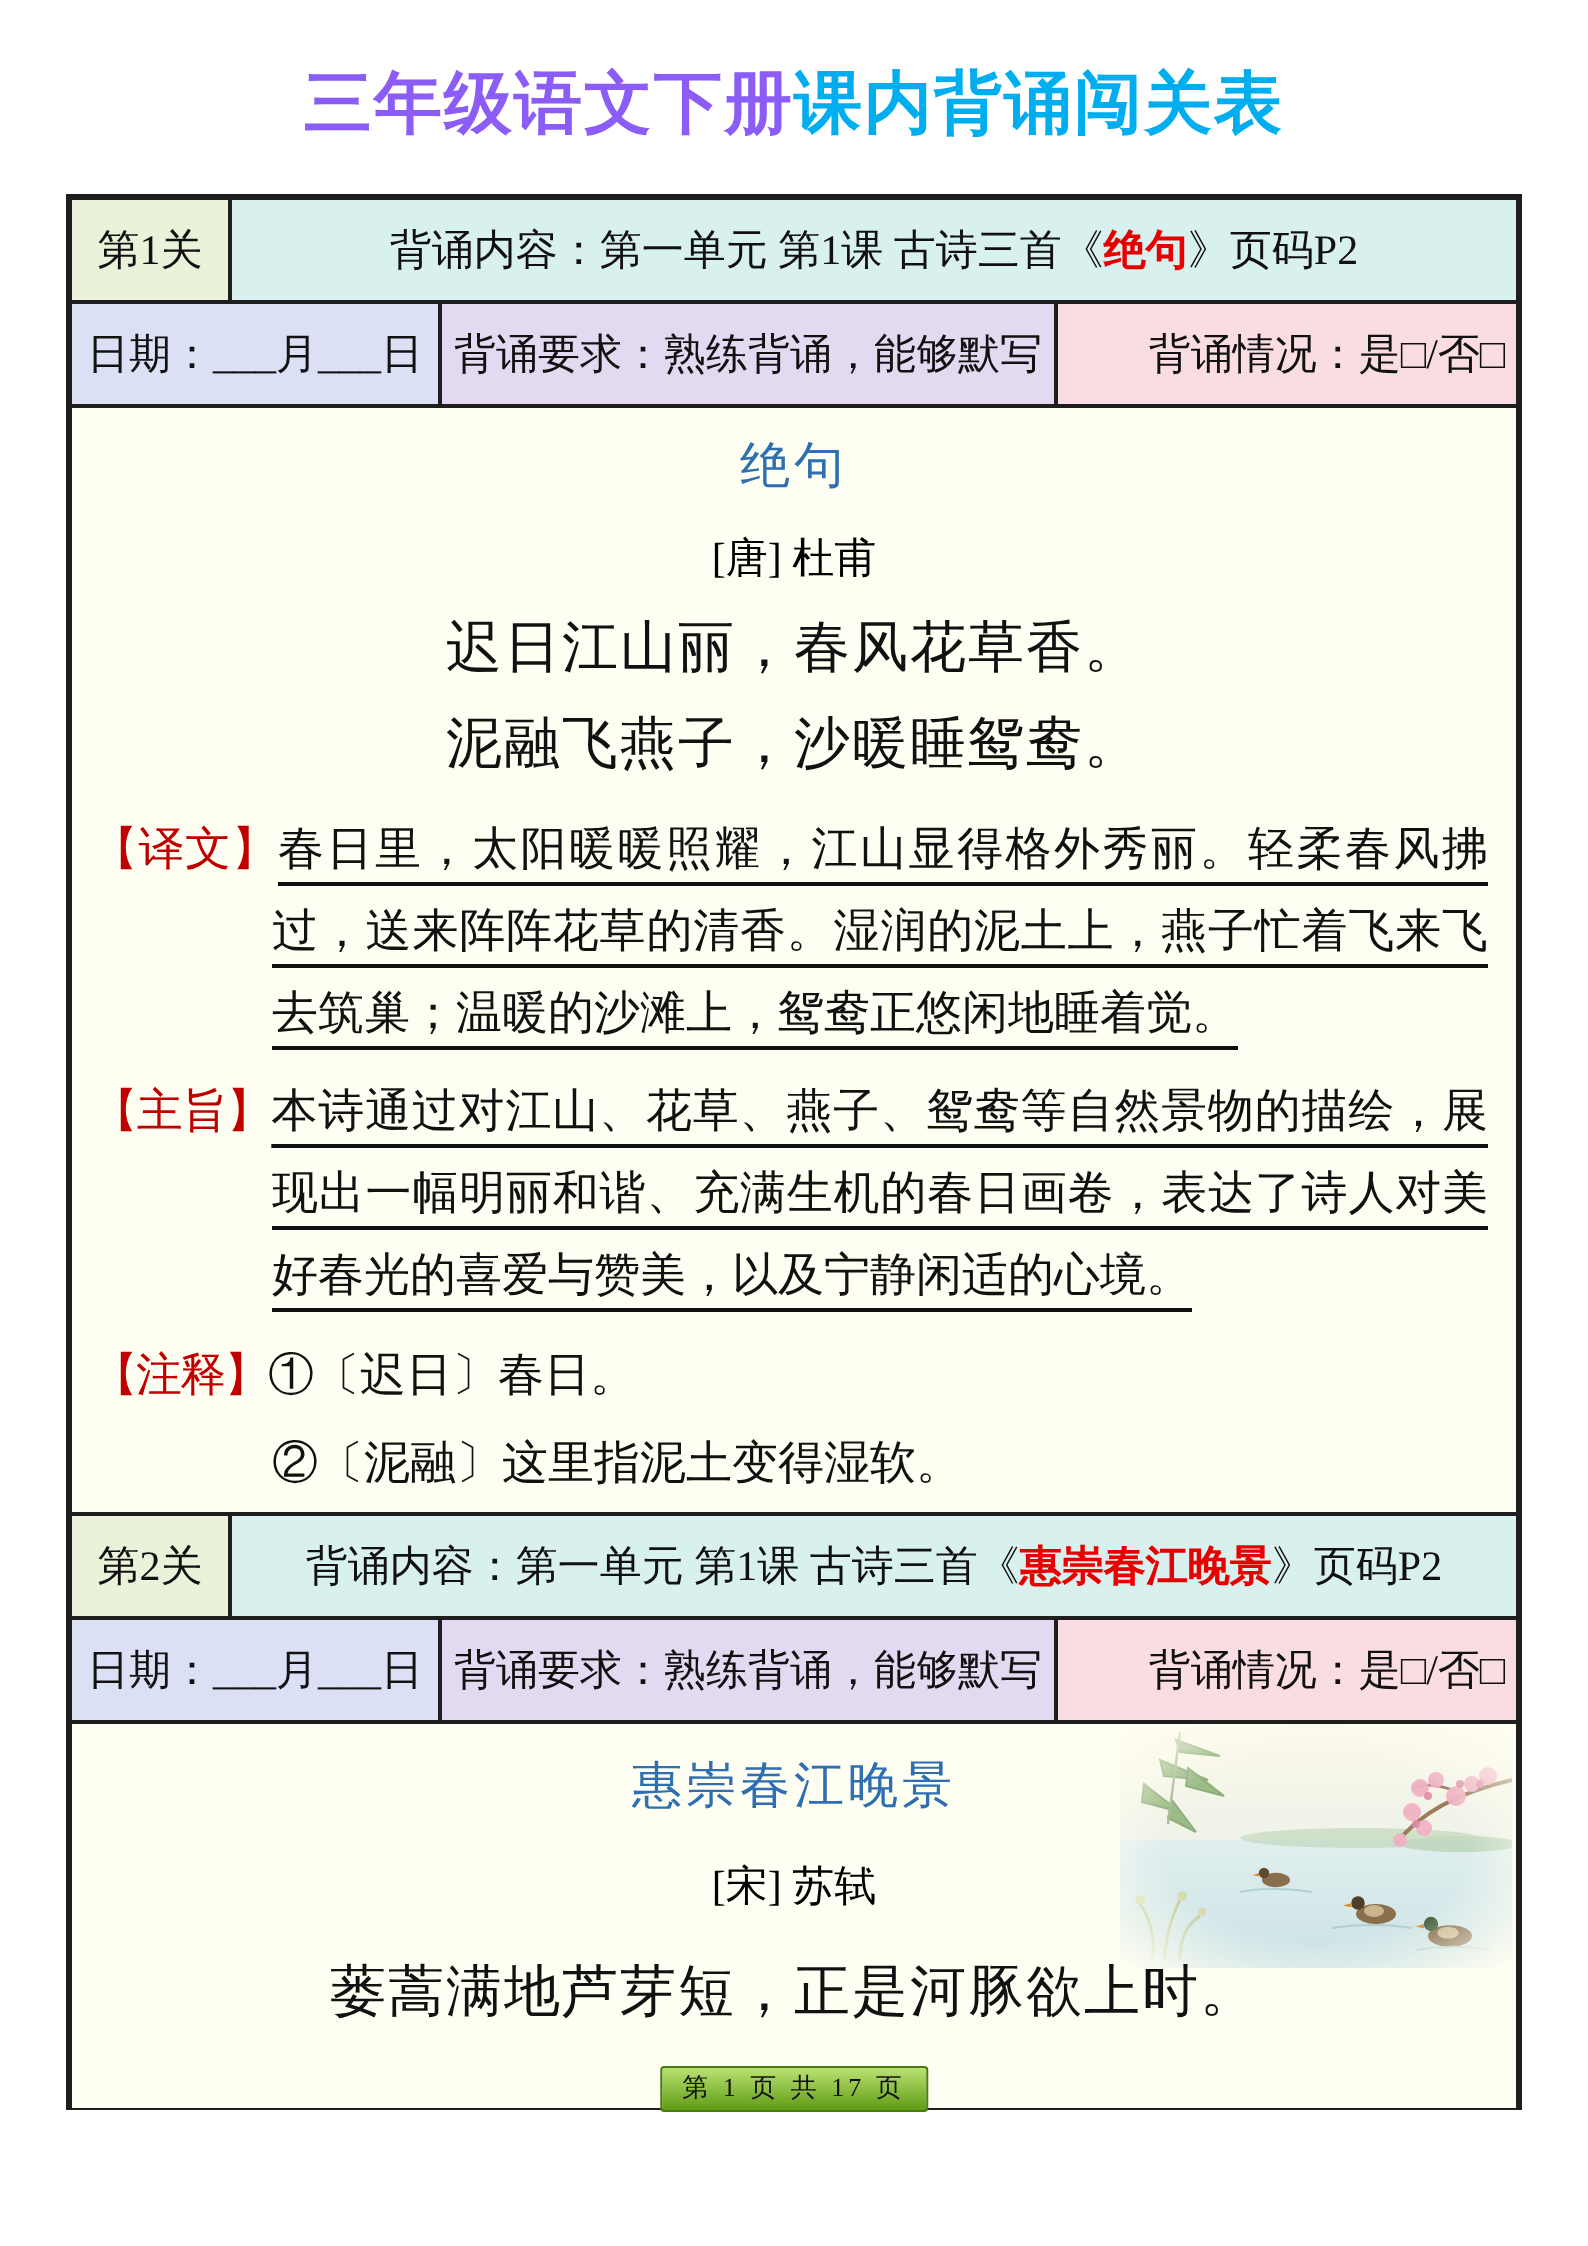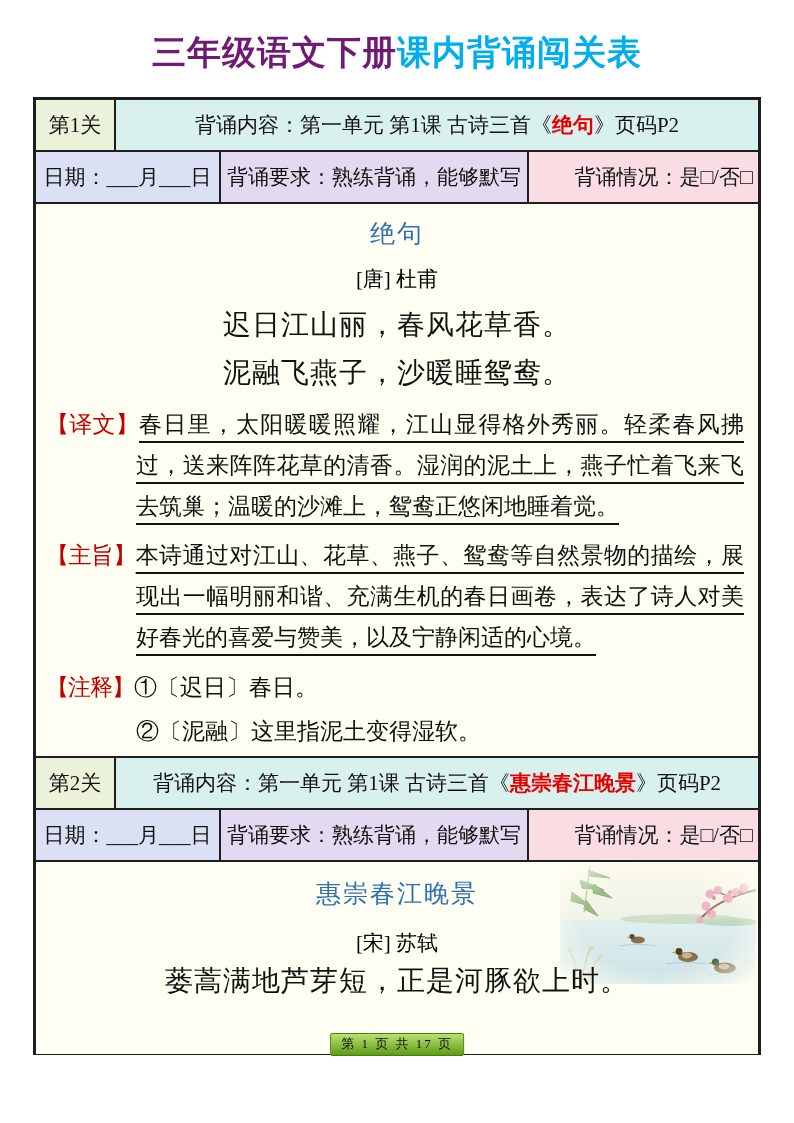--- a/index.html
+++ b/index.html
@@ -13,21 +13,21 @@
     margin: 0 auto;
   }
   
   .main-title {
     position: absolute; top: 30px; left: 0; right: 0;
     text-align: center;
     font-size: 34px; line-height: 46px;
     font-weight: bold;
     letter-spacing: 1px;
   }
-  .main-title .t-black { color: #701a75; }
+  .main-title .t-black { color: #8b5cf6; }
   .main-title .t-blue  { color: #00aeef; }
 
   
   .sheet-table {
     position: absolute; left: 33px; top: 97px;
     width: 728px; height: 958px;
     border: 3px solid #1e1e1e;
     background: #fffef2;
     display: flex; flex-direction: column;
   }
@@ -53,21 +53,21 @@
   .t-content.second { height: 192px; padding-top: 14px; }
   .poem-title {
     text-align: center; font-size: 25px; line-height: 36px;
     color: #2d6fb0; letter-spacing: 2px; position: relative; z-index: 2;
   }
   .poem-author { text-align: center; font-size: 21px; line-height: 30px; margin-top: 12px; color: #000000; position: relative; z-index: 2; }
   .t-content.second .poem-author { margin-top: 16px; }
   .poem-line { text-align: center; font-size: 28px; line-height: 38px; margin-top: 12px; color: #111; letter-spacing: 1px; position: relative; z-index: 2; }
   .poem-line.l2 { margin-top: 10px; }
   .t-content.second .poem-line { margin-top: 12px; }
-  .t-content.second .poem-line.l2 { margin-top: 4px; }
+  .t-content.second .poem-line.l2 { margin-top: 20px; }
 
   .annos { margin: 12px 14px 0 10px; }
   .anno {
     font-size: 23px; line-height: 41px; color: #111;
     text-align: justify;
     padding-left: 90px; text-indent: -90px;
     margin-bottom: 8px;
   }
   .anno:last-child { margin-bottom: 0; }
   .anno.notes { line-height: 44px; }

